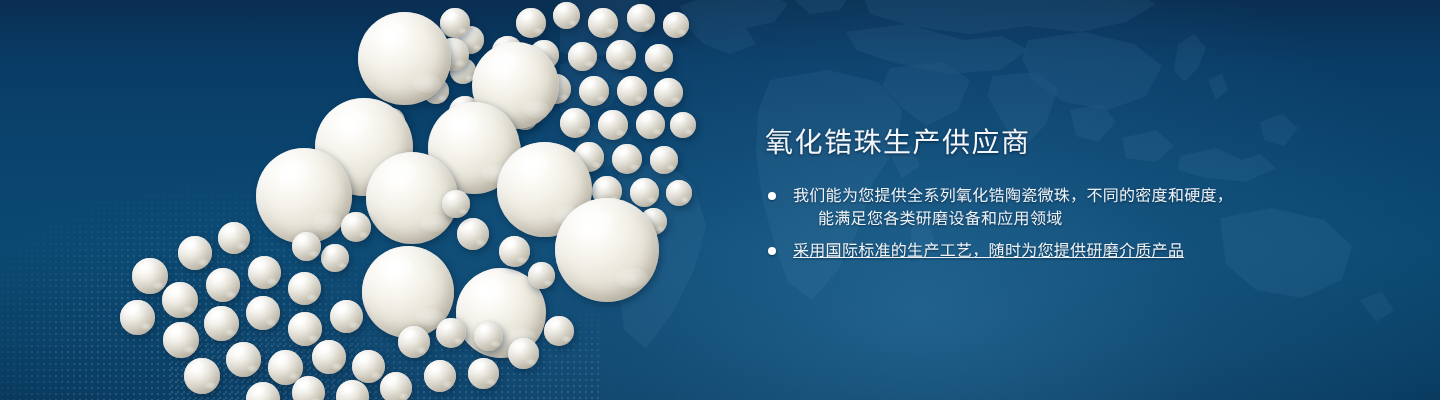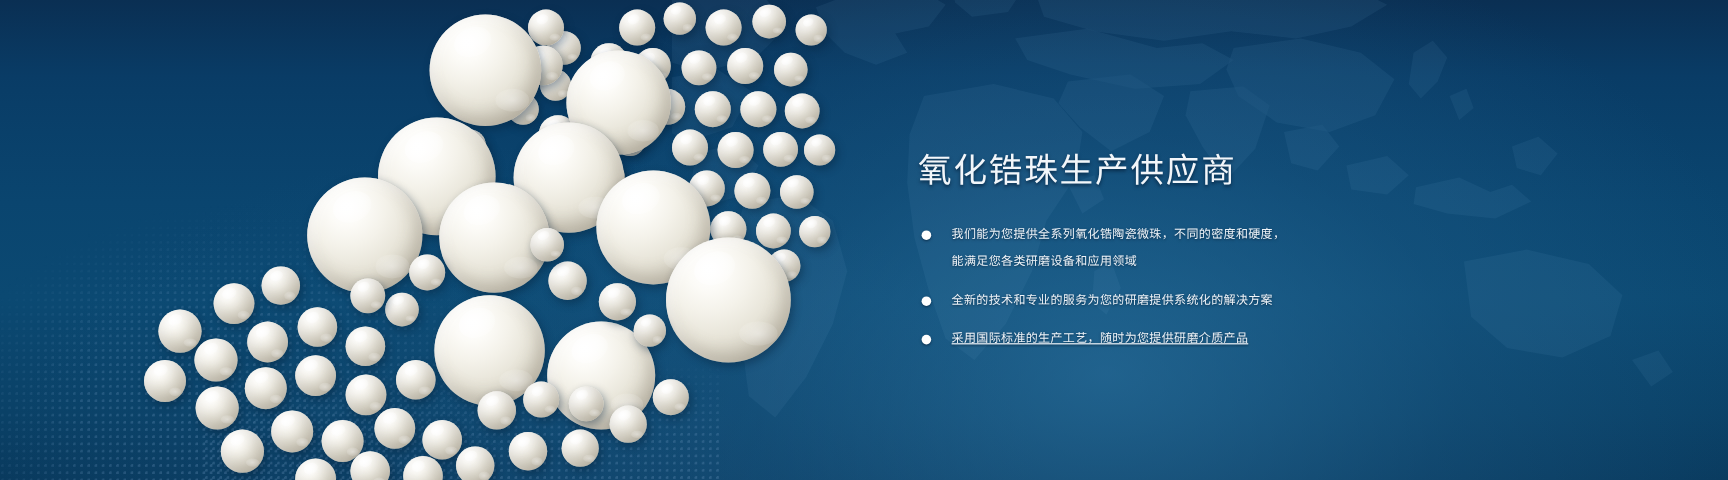--- a/index.html
+++ b/index.html
@@ -147,37 +147,37 @@
   .bullets {
     position:absolute;
     left:4px; top:168px;
     width:470px;
     list-style:none;
   }
   .bullet-row {
     position:relative;
     padding-left:26px;
     margin-bottom:9px;
-    font-size:10px;
+    font-size:16px;
     line-height:23px;
     color:#eef3f8;
     letter-spacing:0.3px;
     text-shadow:0 1px 2px rgba(2,22,44,0.62);
   }
   .bullet-row:last-child { margin-bottom:0;text-decoration:underline; }
   .bullet-dot {
     position:absolute;
     left:1px; top:8px;
     width:8px; height:8px;
     border-radius:50%;
     background:#ffffff;
     box-shadow:0 1px 2px rgba(2,22,44,0.55);
   }
   .bullet-text { display:block; }
-  .bullet-text-2 { display:block; }
+  .bullet-text-2 { display:block;margin-left:25px; }
 </style>
 </head>
 <body>
 
 <div class="banner">
 
   <div class="bg-base"></div>
 
   <div class="worldmap">
     <svg viewBox="0 0 920 470" preserveAspectRatio="xMidYMid slice" aria-hidden="true">
@@ -323,24 +323,20 @@
     <h1 class="headline">氧化锆珠生产供应商</h1>
 
     <ul class="bullets">
 
       <li class="bullet-row">
         <span class="bullet-dot"></span>
         <span class="bullet-text">我们能为您提供全系列氧化锆陶瓷微珠，不同的密度和硬度，</span>
         <span class="bullet-text-2">能满足您各类研磨设备和应用领域</span>
       </li>
 
-      <li class="bullet-row">
-        <span class="bullet-dot"></span>
-        <span class="bullet-text">全新的技术和专业的服务为您的研磨提供系统化的解决方案</span>
-      </li>
 
       <li class="bullet-row">
         <span class="bullet-dot"></span>
         <span class="bullet-text">采用国际标准的生产工艺，随时为您提供研磨介质产品</span>
       </li>
 
     </ul>
   </div>
 
 </div>

